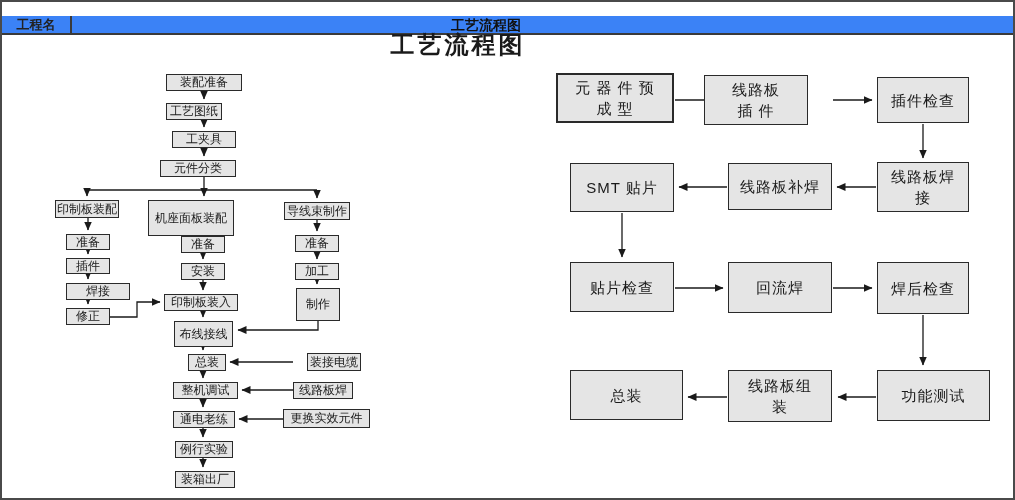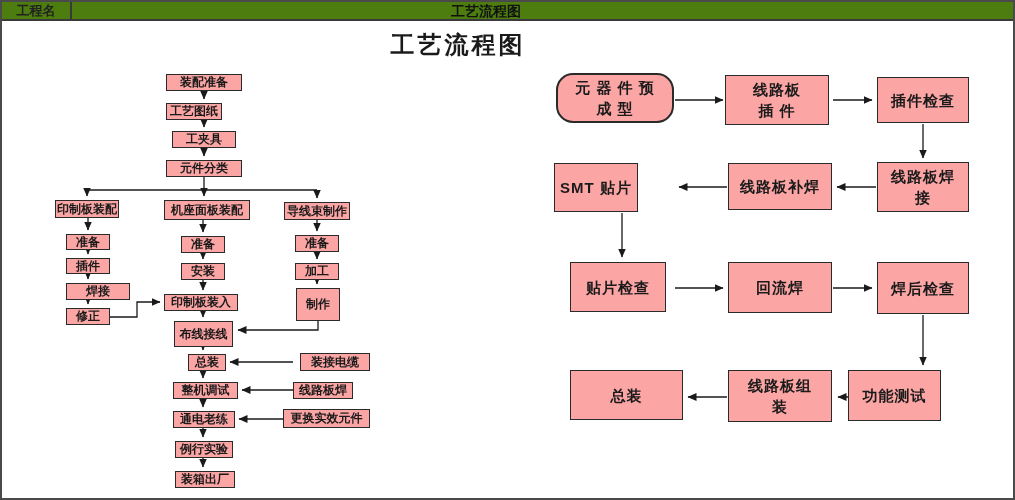--- a/index.html
+++ b/index.html
@@ -1,32 +1,32 @@
 <!DOCTYPE html>
 <html><head>
 <meta charset="utf-8">
 <style>
   html,body{margin:0;padding:0;}
   body{
     width:1015px;height:500px;position:relative;background:#fff;
     font-family:"Liberation Sans",sans-serif;color:#1a1a1a;overflow:hidden;
   }
   .frame{position:absolute;left:0;top:0;width:1011px;height:496px;border:2px solid #4a4a4a;}
-  .header{position:absolute;left:2px;top:2px;width:1011px;height:19px;background:#4d7c0f;border-bottom:2px solid #3a3a3a;box-sizing:border-box;}
+  .header{position:absolute;left:2px;top:16px;width:1011px;height:19px;background:#3b82f6;border-bottom:2px solid #3a3a3a;box-sizing:border-box;}
   .project-cell{position:absolute;left:0;top:0;height:17px;width:68px;border-right:2px solid #3a3a3a;font-weight:bold;font-size:13px;line-height:17px;text-align:center;color:#222;}
   .bar-title{position:absolute;left:484px;top:0;transform:translateX(-50%);font-weight:bold;font-size:14px;line-height:18px;color:#111;}
   .main-title{position:absolute;left:458px;top:29px;transform:translateX(-50%);font-weight:bold;font-size:24px;letter-spacing:3px;white-space:nowrap;}
   .bx{
-    position:absolute;border:1px solid #2a2a2a;background:#fca5a5;box-sizing:border-box;
+    position:absolute;border:1px solid #2a2a2a;background:#e5e5e5;box-sizing:border-box;
     display:flex;align-items:center;justify-content:center;text-align:center;
-    font-weight:bold;white-space:pre-line;line-height:1.25;
+    font-weight:normal;white-space:pre-line;line-height:1.25;
   }
   .s12{font-size:12px;}
   .s15{font-size:15px;letter-spacing:1px;line-height:1.4;}
-  .thick{border-width:2px;border-radius:17px;}
+  .thick{border-width:2px;}
   svg.wires{position:absolute;left:0;top:0;pointer-events:none;}
 </style>
 </head>
 <body>
 
 <div class="frame"></div>
 
 <div class="header">
   <div class="project-cell">工程名</div>
   <div class="bar-title">工艺流程图</div>
@@ -87,24 +87,24 @@
     <line x1="833" y1="288" x2="872" y2="288" marker-end="url(#ar)"></line>
     <line x1="923" y1="315" x2="923" y2="365" marker-end="url(#ar)"></line>
     <line x1="876" y1="397" x2="838" y2="397" marker-end="url(#ar)"></line>
     <line x1="727" y1="397" x2="688" y2="397" marker-end="url(#ar)"></line>
   </g>
 </svg>
 
 <div class="bx s12" style="left:166px;top:74px;width:76px;height:17px">装配准备</div>
 <div class="bx s12" style="left:166px;top:103px;width:56px;height:17px">工艺图纸</div>
 <div class="bx s12" style="left:172px;top:131px;width:64px;height:17px">工夹具</div>
-<div class="bx s12" style="left:166px;top:160px;width:76px;height:17px">元件分类</div>
+<div class="bx s12" style="left:160px;top:160px;width:76px;height:17px">元件分类</div>
 
 <div class="bx s12" style="left:55px;top:200px;width:64px;height:18px">印制板装配</div>
-<div class="bx s12" style="left:164px;top:200px;width:86px;height:20px">机座面板装配</div>
+<div class="bx s12" style="left:148px;top:200px;width:86px;height:36px">机座面板装配</div>
 <div class="bx s12" style="left:284px;top:202px;width:66px;height:18px">导线束制作</div>
 
 <div class="bx s12" style="left:66px;top:234px;width:44px;height:16px">准备</div>
 <div class="bx s12" style="left:66px;top:258px;width:44px;height:16px">插件</div>
 <div class="bx s12" style="left:66px;top:283px;width:64px;height:17px">焊接</div>
 <div class="bx s12" style="left:66px;top:308px;width:44px;height:17px">修正</div>
 
 <div class="bx s12" style="left:181px;top:236px;width:44px;height:17px">准备</div>
 <div class="bx s12" style="left:181px;top:263px;width:44px;height:17px">安装</div>
 <div class="bx s12" style="left:164px;top:294px;width:74px;height:17px">印制板装入</div>
@@ -112,35 +112,35 @@
 <div class="bx s12" style="left:188px;top:354px;width:38px;height:17px">总装</div>
 <div class="bx s12" style="left:173px;top:382px;width:65px;height:17px">整机调试</div>
 <div class="bx s12" style="left:173px;top:411px;width:62px;height:17px">通电老练</div>
 <div class="bx s12" style="left:175px;top:441px;width:58px;height:17px">例行实验</div>
 <div class="bx s12" style="left:175px;top:471px;width:60px;height:17px">装箱出厂</div>
 
 <div class="bx s12" style="left:295px;top:235px;width:44px;height:17px">准备</div>
 <div class="bx s12" style="left:295px;top:263px;width:44px;height:17px">加工</div>
 <div class="bx s12" style="left:296px;top:288px;width:44px;height:33px">制作</div>
 
-<div class="bx s12" style="left:300px;top:353px;width:70px;height:18px">装接电缆</div>
+<div class="bx s12" style="left:307px;top:353px;width:54px;height:18px">装接电缆</div>
 <div class="bx s12" style="left:293px;top:382px;width:60px;height:17px">线路板焊</div>
 <div class="bx s12" style="left:283px;top:409px;width:87px;height:19px">更换实效元件</div>
 
 <div class="bx s15 thick" style="left:556px;top:73px;width:118px;height:50px">元 器 件 预
 成  型</div>
-<div class="bx s15" style="left:725px;top:75px;width:104px;height:50px">线路板
+<div class="bx s15" style="left:704px;top:75px;width:104px;height:50px">线路板
 插    件</div>
 <div class="bx s15" style="left:877px;top:77px;width:92px;height:46px">插件检查</div>
 
-<div class="bx s15" style="left:554px;top:163px;width:84px;height:49px">SMT 贴片</div>
+<div class="bx s15" style="left:570px;top:163px;width:104px;height:49px">SMT 贴片</div>
 <div class="bx s15" style="left:728px;top:163px;width:104px;height:47px">线路板补焊</div>
 <div class="bx s15" style="left:877px;top:162px;width:92px;height:50px">线路板焊
 接</div>
 
-<div class="bx s15" style="left:570px;top:262px;width:96px;height:50px">贴片检查</div>
+<div class="bx s15" style="left:570px;top:262px;width:104px;height:50px">贴片检查</div>
 <div class="bx s15" style="left:728px;top:262px;width:104px;height:51px">回流焊</div>
 <div class="bx s15" style="left:877px;top:262px;width:92px;height:52px">焊后检查</div>
 
 <div class="bx s15" style="left:570px;top:370px;width:113px;height:50px">总装</div>
 <div class="bx s15" style="left:728px;top:370px;width:104px;height:52px">线路板组
 装</div>
-<div class="bx s15" style="left:848px;top:370px;width:93px;height:51px">功能测试</div>
+<div class="bx s15" style="left:877px;top:370px;width:113px;height:51px">功能测试</div>
 
 </body></html>

